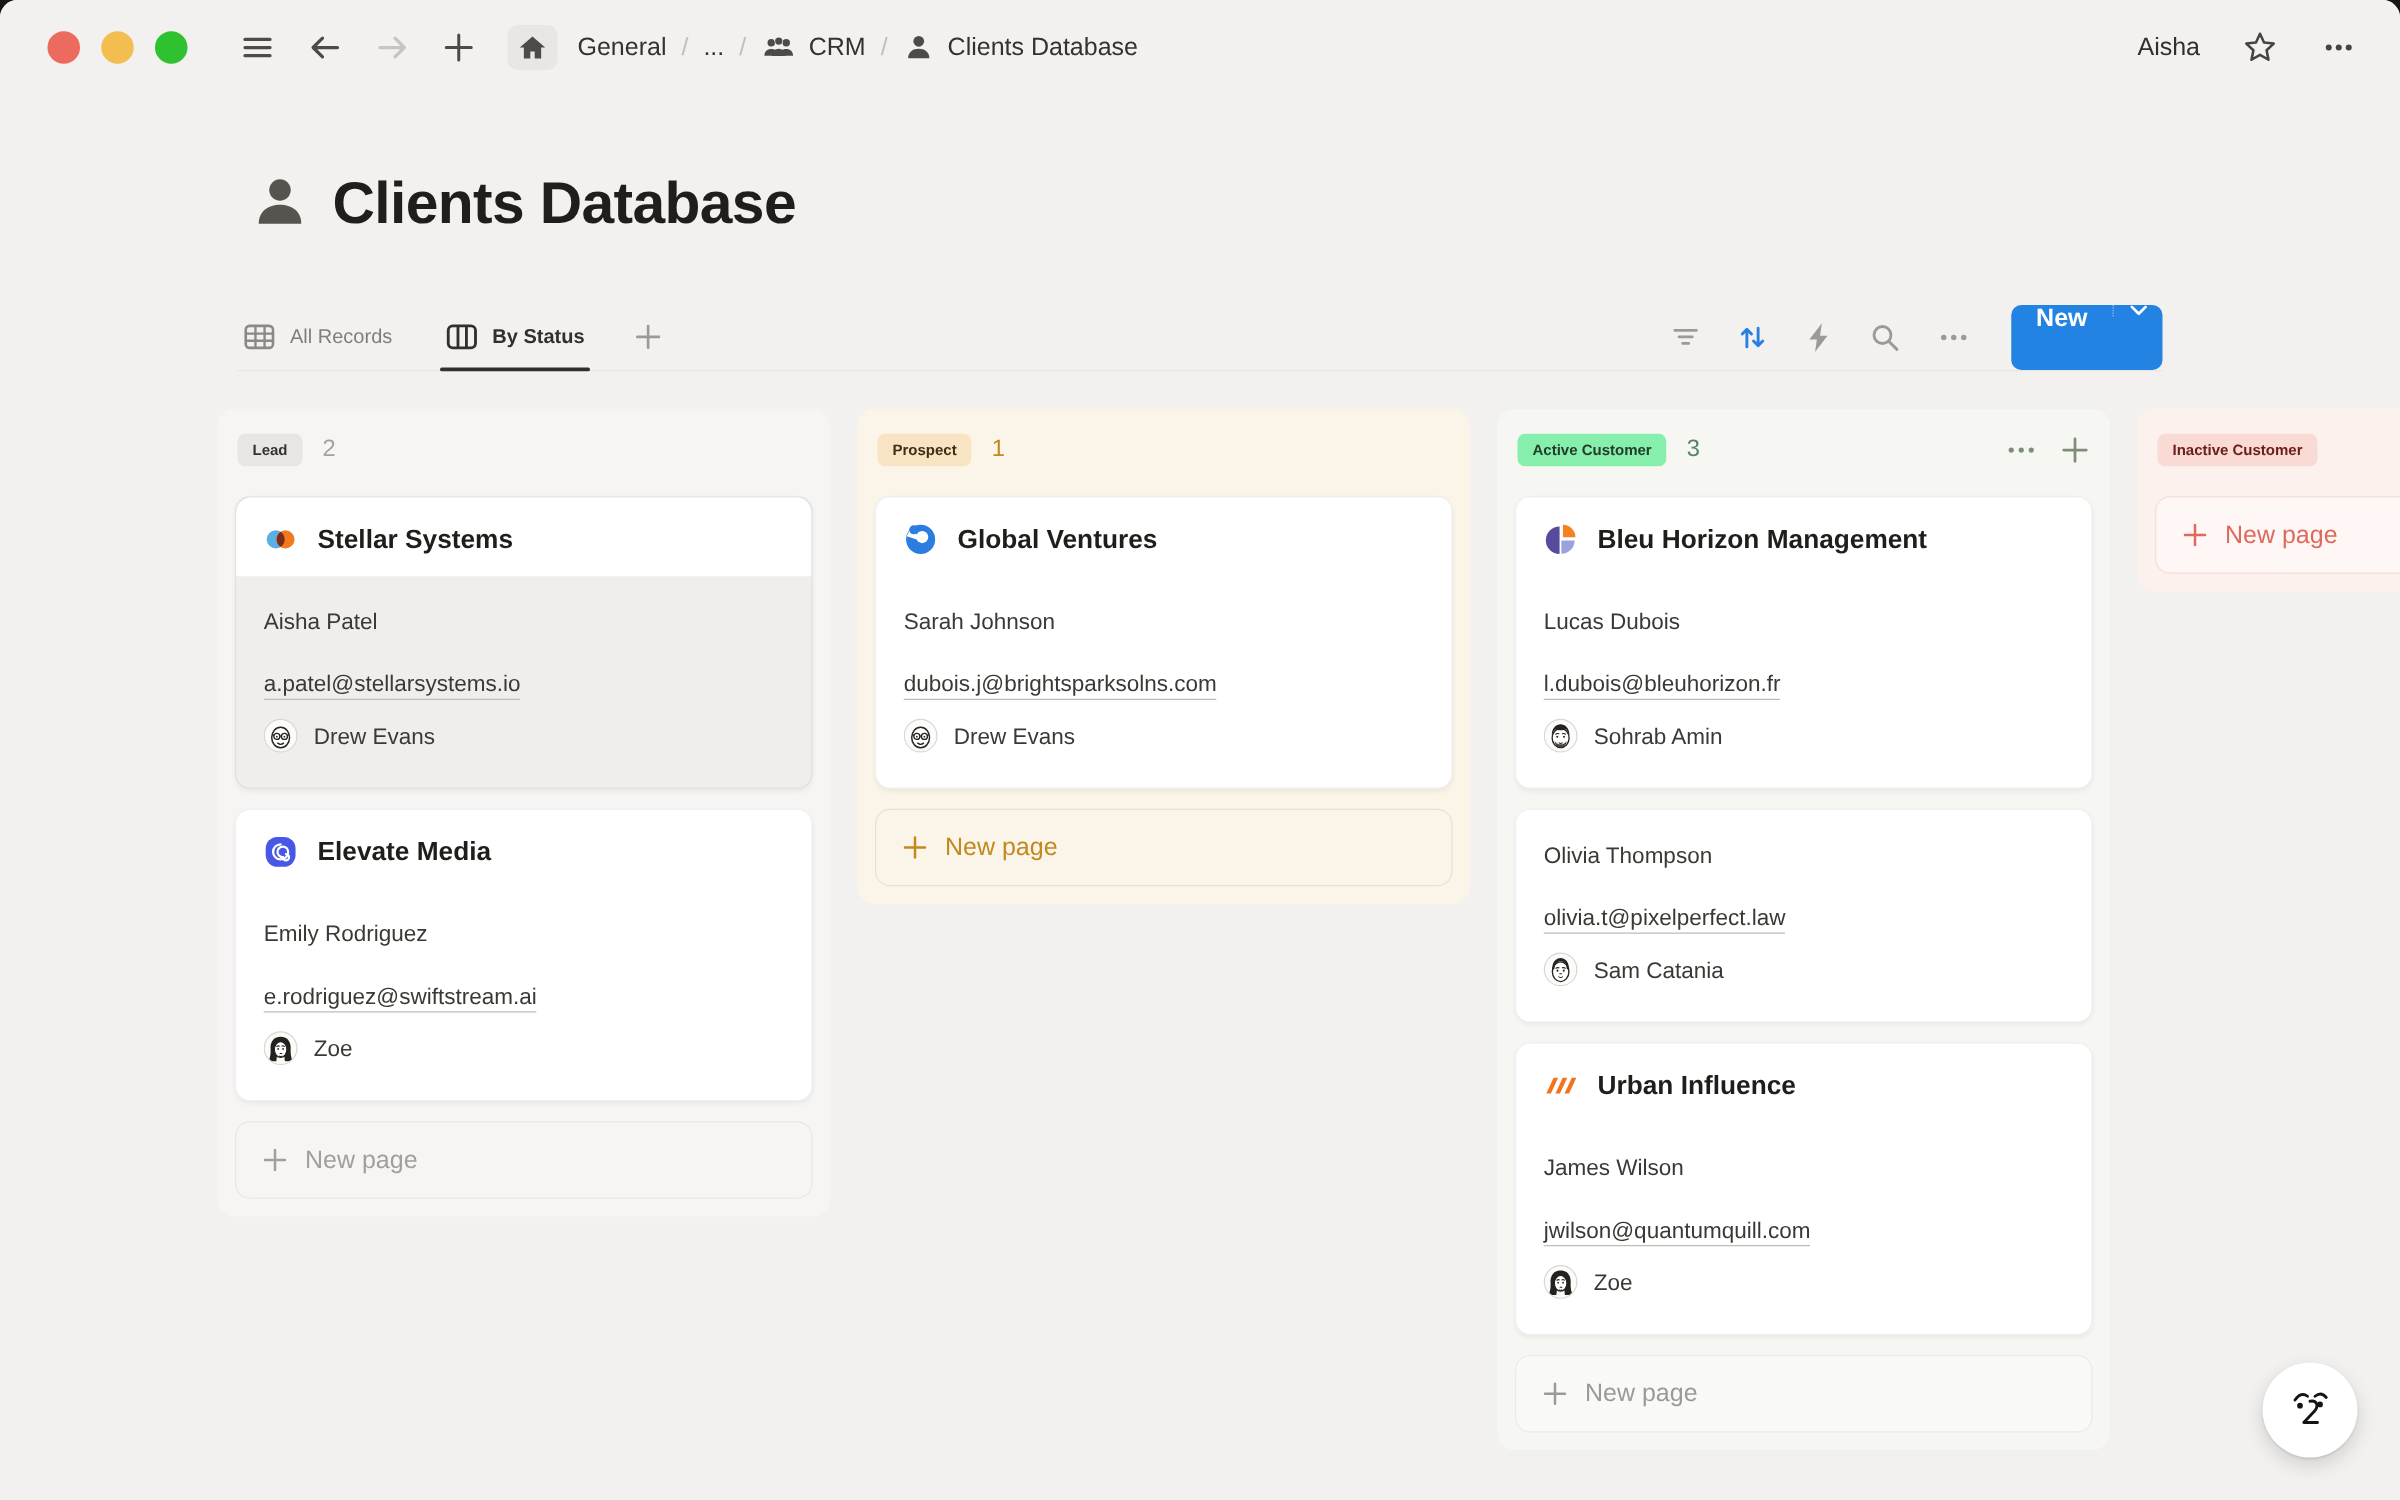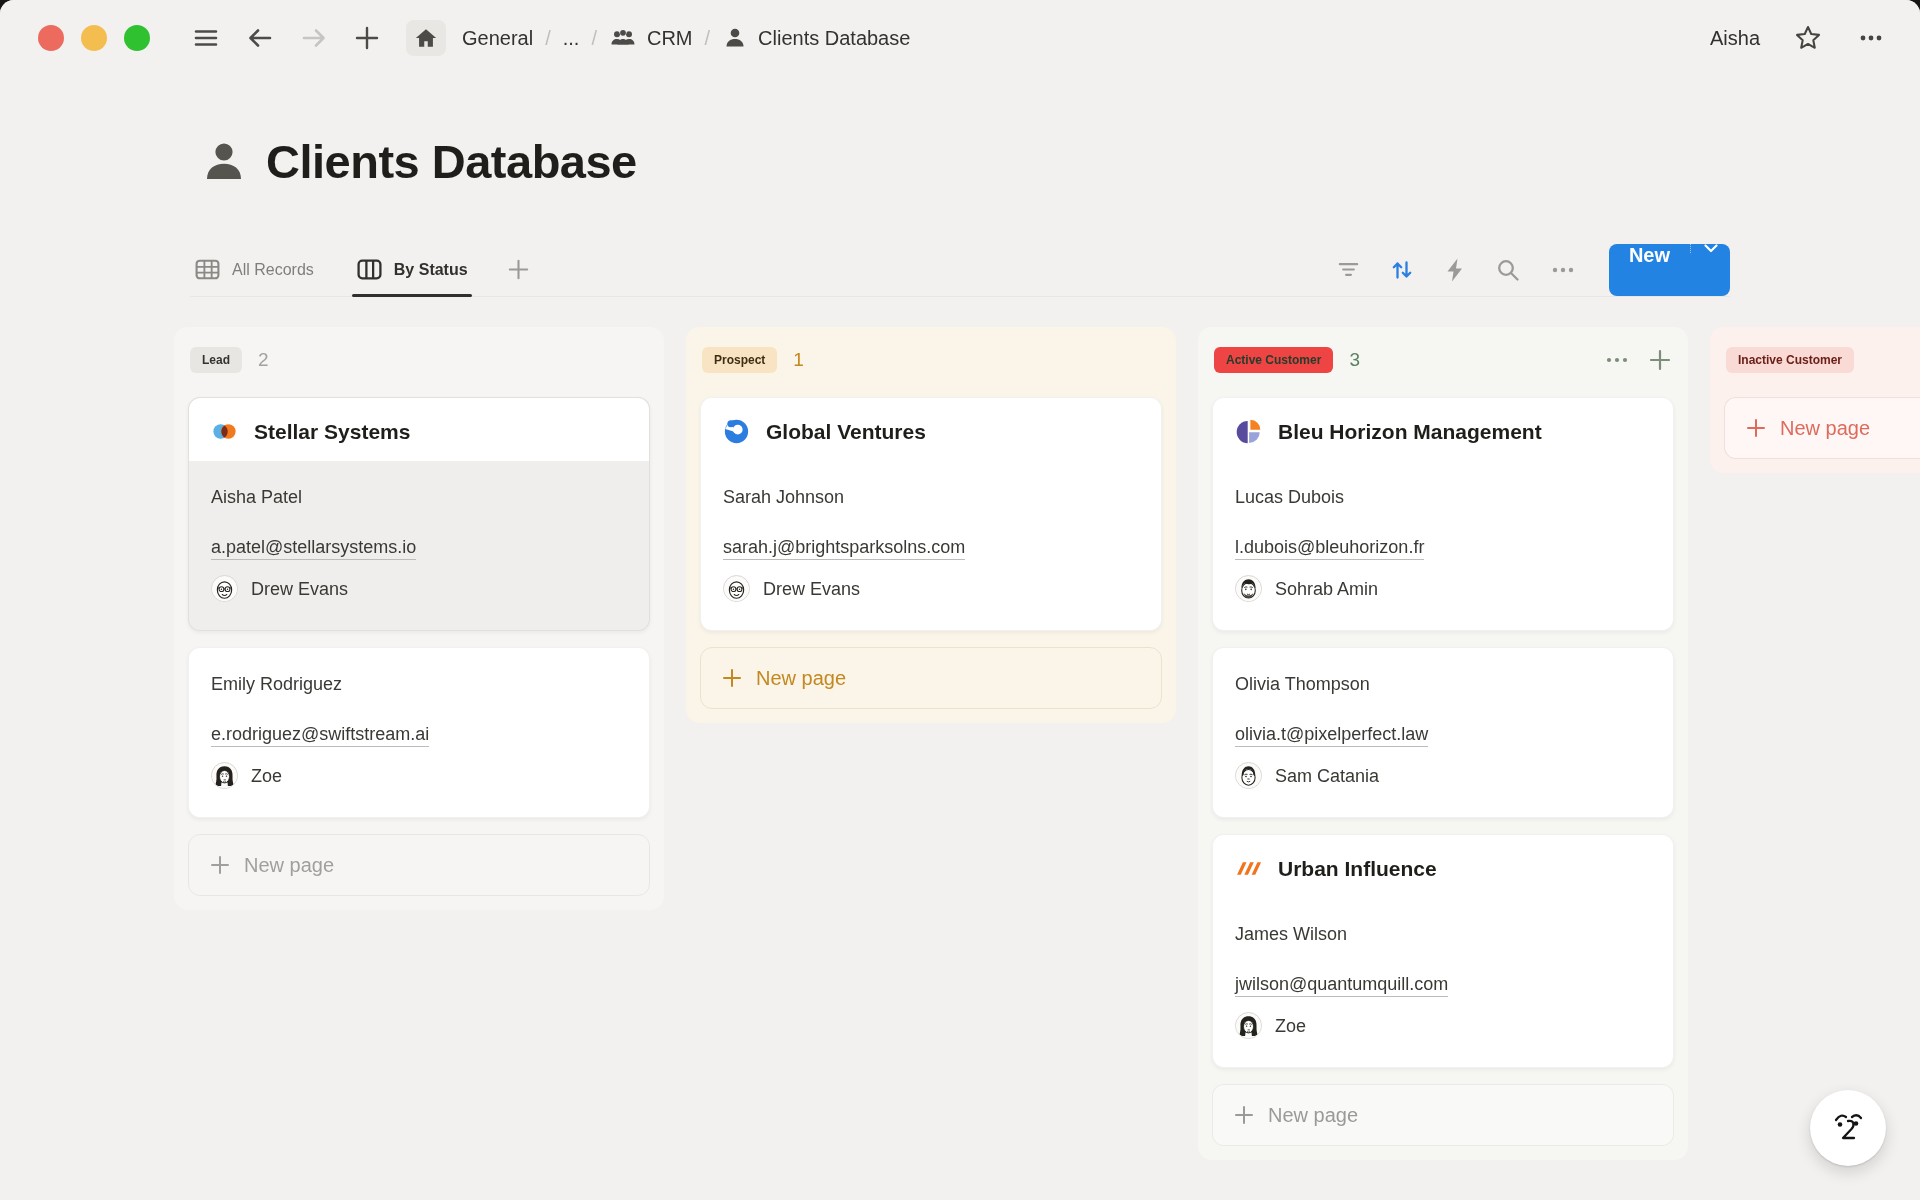--- a/index.html
+++ b/index.html
@@ -41,21 +41,21 @@
   .board { display:flex; gap:22px; margin:30px 0 0 174px; width:max-content; align-items:flex-start; }
   .column { width:490px; border-radius:14px; padding:14px; }
   .col-lead { background:#f6f5f3; }
   .col-prospect { background:#faf5e8; }
   .col-active { background:#f6f7f3; }
   .col-inactive { background:#fdf1ee; }
   .col-header { display:flex; align-items:center; height:38px; margin-bottom:18px; padding:0 2px; }
   .pill { border-radius:6px; padding:6px 12px; font-size:12px; font-weight:600; cursor:pointer; white-space:nowrap; }
   .pill-lead { background:#e7e6e3; color:#34332f; }
   .pill-prospect { background:#f8e3c2; color:#3e2e14; }
-  .pill-active { background:#ef4444; color:#233d2c; }
+  .pill-active { background:#86efac; color:#233d2c; }
   .pill-inactive { background:#fadad4; color:#6a2018; }
   .col-count { margin-left:16px; font-size:19px; }
   .count-lead { color:#a3a29e; } .count-prospect { color:#c3881f; } .count-active { color:#5a8262; }
   .col-actions { margin-left:auto; display:flex; align-items:center; gap:18px; }
 
   .card { background:#fff; border:1px solid rgba(0,0,0,.055); border-radius:12px; box-shadow:0 2px 4px rgba(0,0,0,.05); margin-bottom:16px; cursor:pointer; }
   .card-hovered { background:#efeeec; }
   .card-hovered .card-title-row { background:#fff; }
   .card-title-row { display:flex; align-items:center; gap:16px; padding:20px 22px 16px 22px; border-radius:12px 12px 0 0; }
   .co-icon { width:27px; height:27px; display:flex; flex:none; }
@@ -333,20 +333,29 @@
           <span class="avatar">
               <svg width="27" height="27" viewBox="0 0 28 28">
                 <use href="#av-drew"></use>
               </svg>
             </span>
           <span>Drew Evans</span>
         </div>
       </article>
 
       <article class="card">
+        <div class="card-title-row">
+          <span class="co-icon">
+              <svg viewBox="0 0 26 26" width="27" height="27">
+                <rect x="1.5" y="1.5" width="23" height="23" rx="9" fill="#4757e6"></rect>
+                <path d="M13 7.2 a5.8 5.8 0 1 0 5.8 5.8 a4.1 4.1 0 1 0 -4.1 4.1 a2.4 2.4 0 1 0 2.4 -2.4" fill="none" stroke="#fff" stroke-width="1.7" stroke-linecap="round"></path>
+              </svg>
+            </span>
+          <span class="co-name">Elevate Media</span>
+        </div>
         <div class="field field-contact">Emily Rodriguez</div>
         <div class="field field-email"><span class="email-text">e.rodriguez@swiftstream.ai</span></div>
         <div class="field field-owner">
           <span class="avatar">
               <svg width="27" height="27" viewBox="0 0 28 28">
                 <use href="#av-zoe"></use>
               </svg>
             </span>
           <span>Zoe</span>
         </div>
@@ -374,21 +383,21 @@
               <svg viewBox="0 0 26 26" width="27" height="27">
                 <circle cx="13" cy="13" r="11.2" fill="#2b7de0"></circle>
                 <circle cx="14.2" cy="11.2" r="4.7" fill="#fff"></circle>
                 <path d="M2.2 10.5 12.5 13.8 6.2 2.6Z" fill="#fff"></path>
                 <circle cx="7.6" cy="5.6" r="3.4" fill="#2b7de0"></circle>
               </svg>
             </span>
           <span class="co-name">Global Ventures</span>
         </div>
         <div class="field field-contact">Sarah Johnson</div>
-        <div class="field field-email"><span class="email-text">sarah.j@brightsparksolns.com</span></div>
+        <div class="field field-email"><span class="email-text">dubois.j@brightsparksolns.com</span></div>
         <div class="field field-owner">
           <span class="avatar">
               <svg width="27" height="27" viewBox="0 0 28 28">
                 <use href="#av-drew"></use>
               </svg>
             </span>
           <span>Drew Evans</span>
         </div>
       </article>
 

